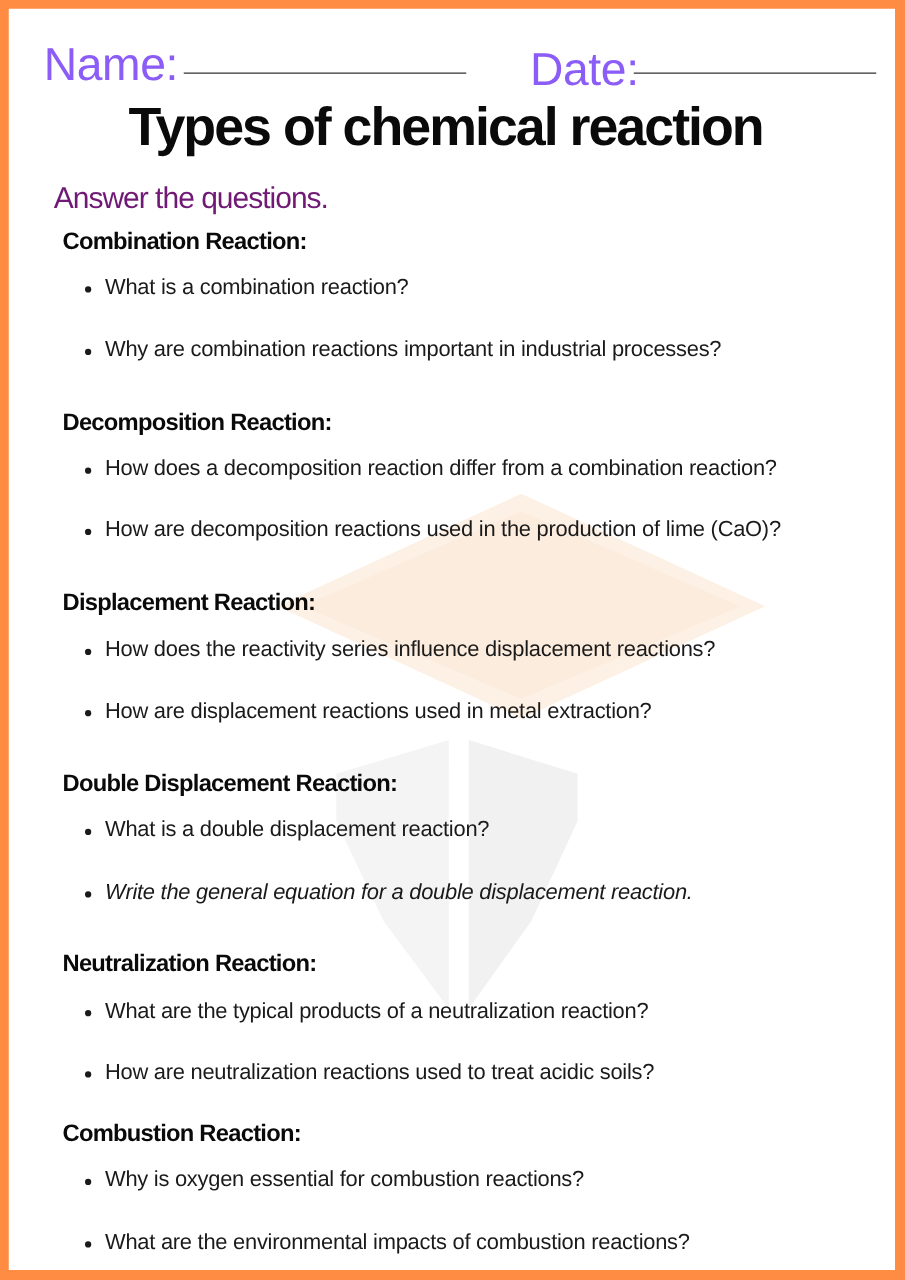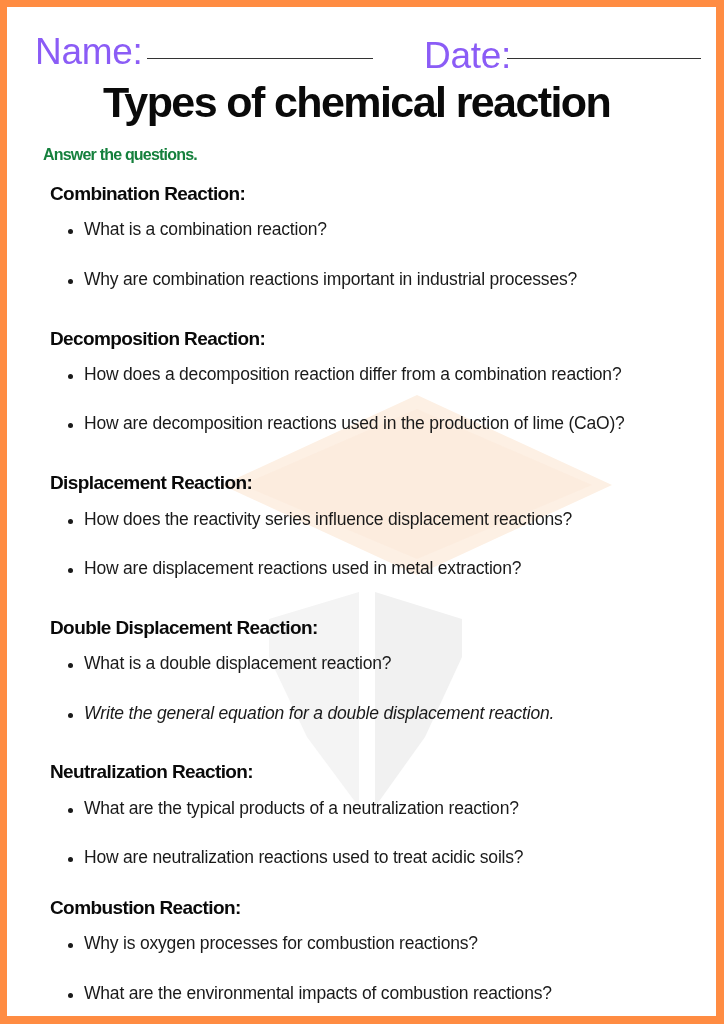--- a/index.html
+++ b/index.html
@@ -55,25 +55,25 @@
     .title {
       font-family: "Liberation Sans", sans-serif;
       font-weight: 700;
       font-size: 43px;
       line-height: 1;
       letter-spacing: -1.6px;
       color: #0a0a0a;
     }
     .instructions {
       font-family: "Liberation Sans", sans-serif;
-      font-weight: 700;
-      font-size: 16px;
+      font-weight: 400;
+      font-size: 24px;
       line-height: 1;
       letter-spacing: -0.8px;
-      color: #15803d;
+      color: #701a75;
     }
     .section-title {
       font-family: "Liberation Sans", sans-serif;
       font-weight: 700;
       font-size: 19px;
       line-height: 1;
       letter-spacing: -0.6px;
       color: #0a0a0a;
     }
     .question {
@@ -143,17 +143,17 @@
   <div class="abs question" style="left:77px; top:698px;font-style:italic;">Write the general equation for a double displacement reaction.</div>
 
   <div class="abs section-title" style="left:43px; top:755px;">Neutralization Reaction:</div>
   <div class="bullet" style="left:61px; top:801px;"></div>
   <div class="abs question" style="left:77px; top:793px;">What are the typical products of a neutralization reaction?</div>
   <div class="bullet" style="left:61px; top:850px;"></div>
   <div class="abs question" style="left:77px; top:842px;">How are neutralization reactions used to treat acidic soils?</div>
 
   <div class="abs section-title" style="left:43px; top:891px;">Combustion Reaction:</div>
   <div class="bullet" style="left:61px; top:936px;"></div>
-  <div class="abs question" style="left:77px; top:928px;">Why is oxygen processes for combustion reactions?</div>
+  <div class="abs question" style="left:77px; top:928px;">Why is oxygen essential for combustion reactions?</div>
   <div class="bullet" style="left:61px; top:986px;"></div>
   <div class="abs question" style="left:77px; top:978px;">What are the environmental impacts of combustion reactions?</div>
 
 </div>
 
 </body></html>

